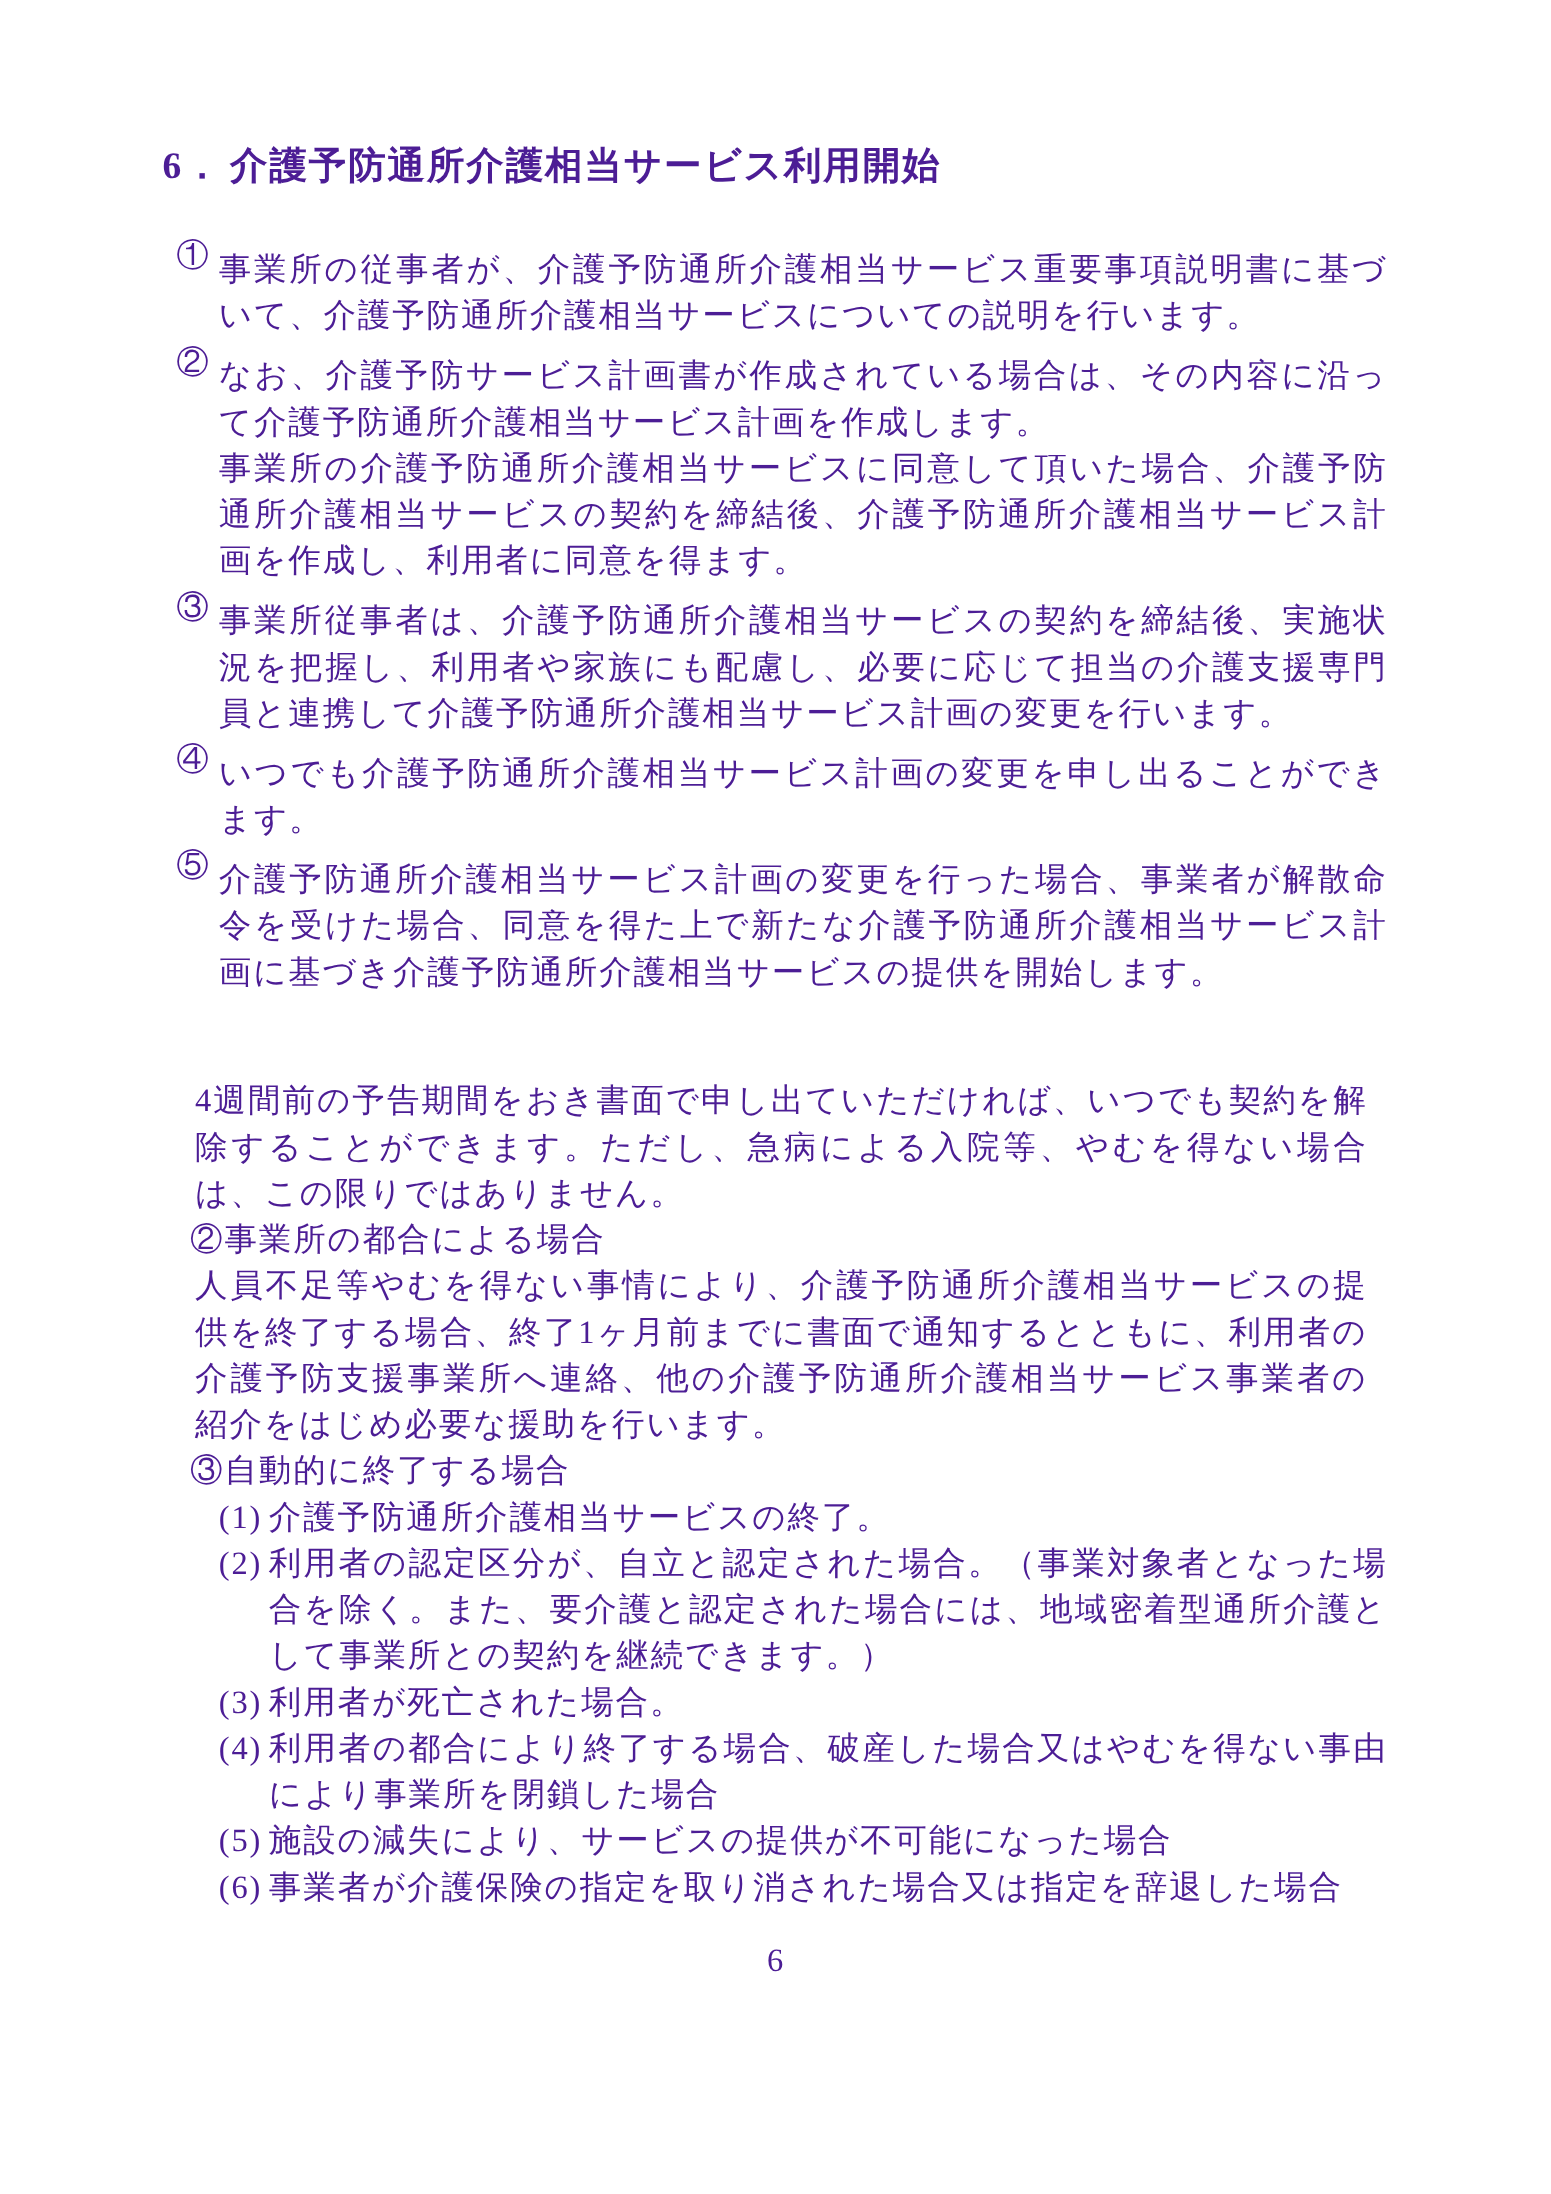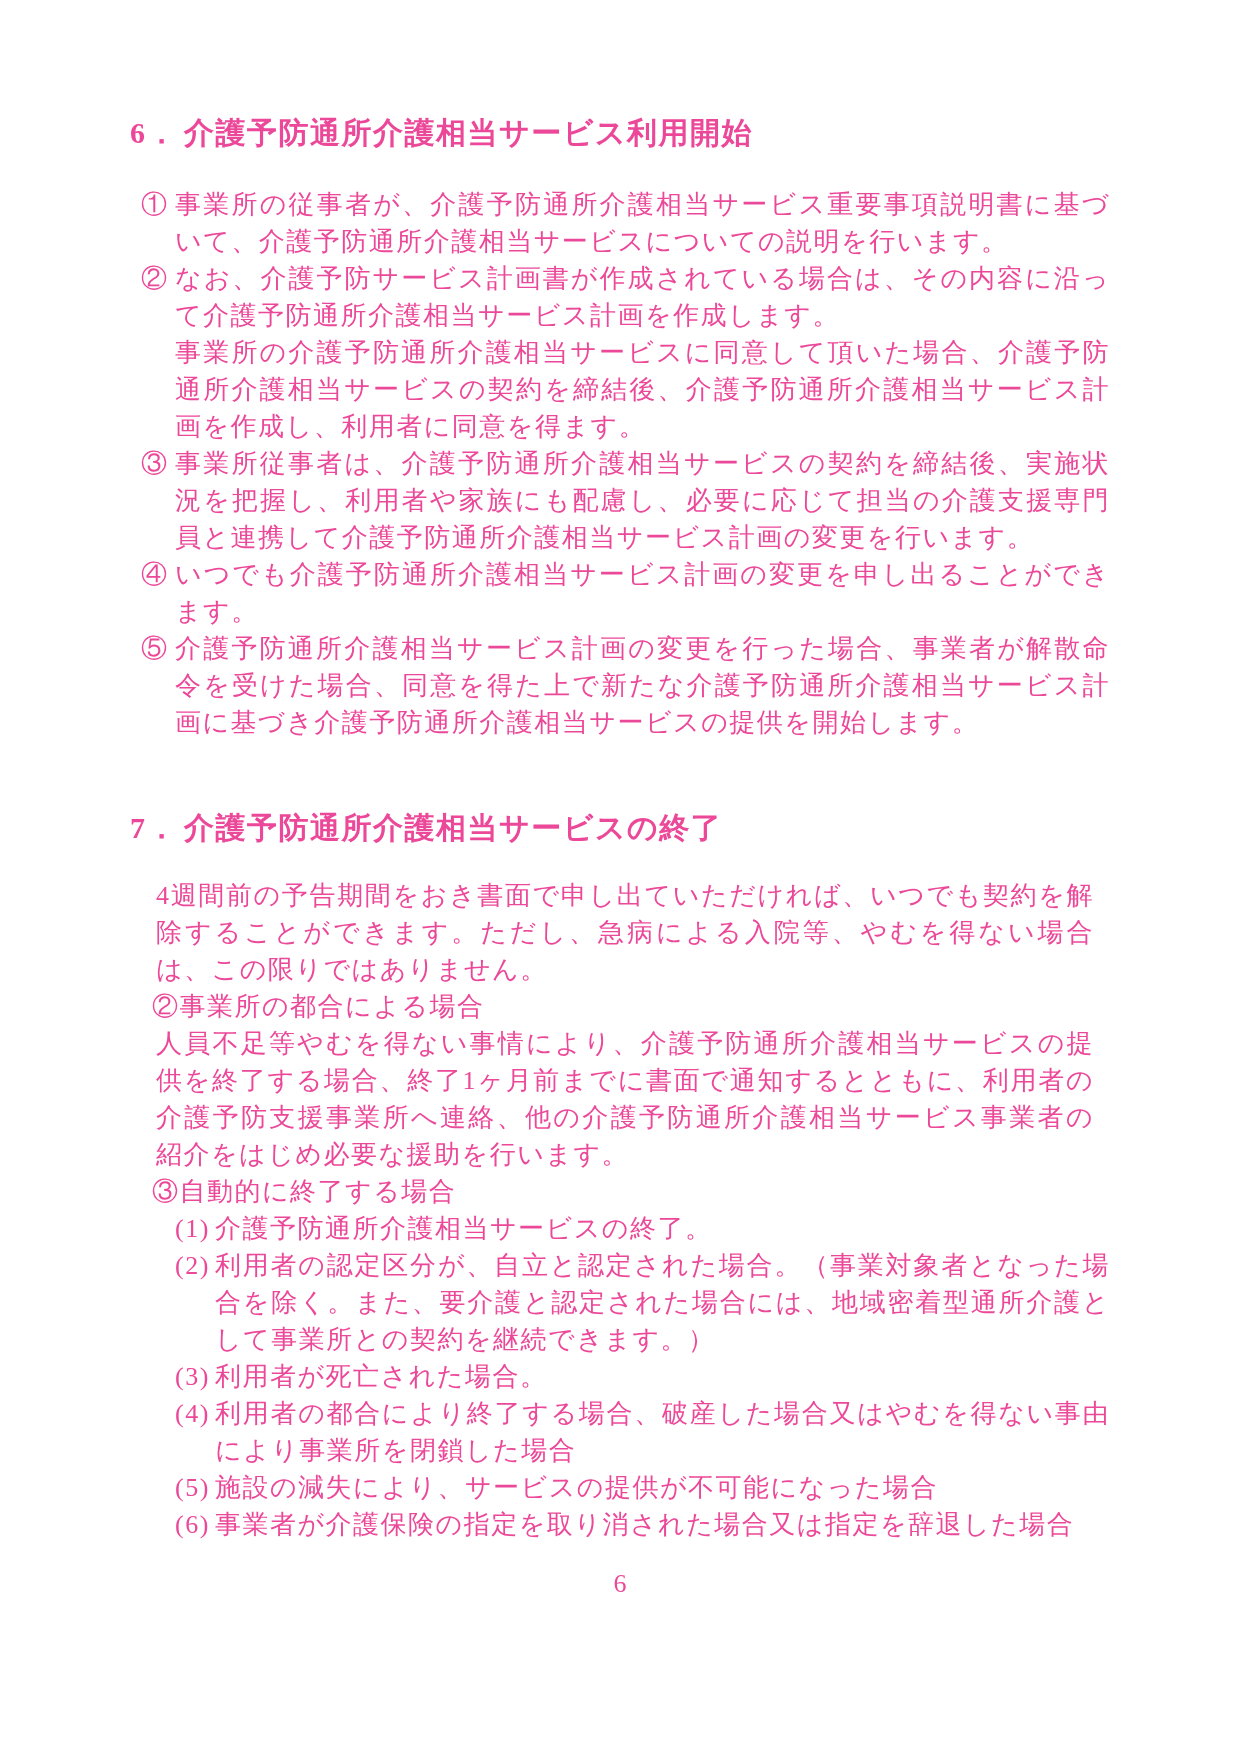--- a/index.html
+++ b/index.html
@@ -4,21 +4,21 @@
 <style>
   html,body{margin:0;padding:0;background:#e8e8e8;}
   .page{
     position:relative;
     width:1241px;height:1755px;
     margin:0 auto;
     background:#ffffff;
     box-sizing:border-box;
     padding:112px 131px 0 130px;
     font-family:"Liberation Serif","DejaVu Serif",serif;
-    color:#ec4899;
+    color:#4c1d95;
     overflow:hidden;
   }
   .sec-heading{
     margin:0;
     font-size:30px;
     font-weight:700;
     letter-spacing:1.5px;
     line-height:42px;
     white-space:nowrap;
   }
@@ -27,21 +27,21 @@
   .circ-list{
     list-style:none;
     margin:32px 0 0 11px;
     padding:0;
     font-size:26px;
     line-height:37px;
     letter-spacing:1.5px;
   }
   .circ-list li{display:flex;margin:0;}
   .circ-list .mk{flex:none;width:34px;}
-  .circ-list .tx{flex:1;text-align:justify;}
+  .circ-list .tx{flex:1;text-align:justify;margin-top:11px;}
   .circ-list p{margin:0;}
   
   .sec7{margin-top:66px;}
   .grp{font-size:26px;line-height:37px;letter-spacing:1.5px;}
   .grp-label{margin:0 0 0 22px;white-space:nowrap;}
   .grp-body{
     margin:0 0 0 26px;
     width:938px;
     text-align:justify;
   }
@@ -99,23 +99,20 @@
       <li>
         <span class="mk">⑤</span>
         <div class="tx">
           <p>介護予防通所介護相当サービス計画の変更を行った場合、事業者が解散命令を受けた場合、同意を得た上で新たな介護予防通所介護相当サービス計画に基づき介護予防通所介護相当サービスの提供を開始します。</p>
         </div>
       </li>
     </ol>
   </section>
 
   <section class="sec7">
-    <h2 class="sec-heading">
-      <span class="sec-num">7．</span><span>介護予防通所介護相当サービスの終了</span>
-    </h2>
 
     <div class="grp first-group">
       <p class="grp-body">4週間前の予告期間をおき書面で申し出ていただければ、いつでも契約を解除することができます。ただし、急病による入院等、やむを得ない場合は、この限りではありません。</p>
     </div>
 
     <div class="grp">
       <p class="grp-label">
         <span>②</span><span>事業所の都合による場合</span>
       </p>
       <p class="grp-body">人員不足等やむを得ない事情により、介護予防通所介護相当サービスの提供を終了する場合、終了1ヶ月前までに書面で通知するとともに、利用者の介護予防支援事業所へ連絡、他の介護予防通所介護相当サービス事業者の紹介をはじめ必要な援助を行います。</p>

